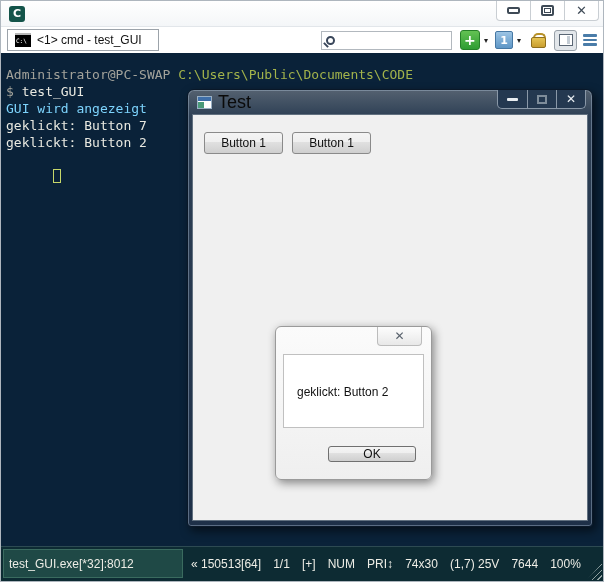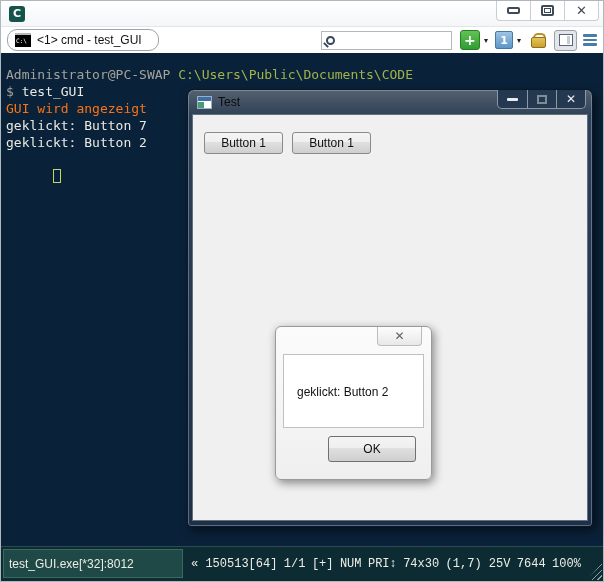--- a/index.html
+++ b/index.html
@@ -20,21 +20,21 @@
   .wc-btn:first-child { border-radius:0 0 0 4px; }
   .wc-btn:last-child { border-radius:0 0 4px 0; }
   .glyph-min { width:13px; height:7px; border:2px solid #3E4A56; border-radius:2px; }
   .glyph-max { width:13px; height:11px; border:2px solid #3E4A56; border-radius:2px; position:relative; }
   .glyph-max::after { content:""; position:absolute; inset:1px; border:1px solid #3E4A56; }
   .glyph-x { font:bold 13px/13px "DejaVu Sans",sans-serif; color:#3E4A56; }
 
   
   .tabbar { position:absolute; left:0; top:26px; width:100%; height:26px; background:#FFF;
     display:flex; align-items:center; padding:0 6px; }
-  .tab { height:22px; width:152px; border:1px solid #9CA3AA; border-radius:10px; background:#FFF;
+  .tab { height:22px; width:152px; border:1px solid #9CA3AA; border-radius:0; background:#FFF;
     display:flex; align-items:center; gap:6px; padding:0 7px; cursor:pointer; }
   .cmd-icon { width:16px; height:14px; background:#000; border-top:2px solid #B8B8B8;
     color:#FFF; font:6px/11px "DejaVu Sans Mono",monospace; text-align:left; padding-left:1px; }
   .tab-label { font-size:12px; color:#111; white-space:nowrap; }
   .search { margin-left:auto; width:131px; height:19px; border:1px solid #B2B8BE; background:#FFF;
     display:flex; align-items:center; padding:0 4px; cursor:text; }
   .search-ph { font:italic 12px "Liberation Serif",serif; color:#8C8C8C; flex:1; }
   .mag { width:9px; height:9px; border:2px solid #39465A; border-radius:50%; position:relative; margin-right:2px; }
   .mag::after { content:""; position:absolute; width:6px; height:2px; background:#39465A;
     left:-5px; bottom:-3px; transform:rotate(45deg); }
@@ -62,21 +62,21 @@
   .cursor { display:inline-block; width:8px; height:14px; border:1px solid #C6D76A; vertical-align:-2px; }
 
   
   .test-window { position:absolute; left:186px; top:88px; width:406px; height:438px; z-index:5;
     background:linear-gradient(#546170,#2E4055 26px,#1E3048); border:1px solid #0A1828;
     border-radius:7px 7px 4px 4px; box-shadow:inset 0 0 0 1px rgba(180,200,220,.4), 3px 4px 10px rgba(0,0,0,.55); }
   .test-titlebar { height:24px; display:flex; align-items:center; padding:0 9px; }
   .tw-icon { width:15px; height:13px; background:#FFF; border:1px solid #9AB0C4; position:relative; margin-right:6px; }
   .tw-icon .tb { position:absolute; left:0; right:0; top:0; height:4px; background:#3E6EA8; }
   .tw-icon .gr { position:absolute; left:0; bottom:0; width:6px; height:6px; background:#4A9A7A; }
-  .tw-title { font-size:12px; color:#0A0A0A; }
+  .tw-title { font-size:18px; color:#0A0A0A; }
   .tw-controls { position:absolute; right:6px; top:0; display:flex; background:#243850;
     border:1px solid #8A98A8; border-top:none; border-radius:0 0 5px 5px; overflow:hidden; }
   .tw-btn { width:29px; height:18px; display:flex; align-items:center; justify-content:center;
     border-left:1px solid #8A98A8; cursor:pointer; }
   .tw-btn:first-child { border-left:none; }
   .tw-min { width:11px; height:3px; background:#E8ECF0; border-radius:1px; }
   .tw-max { width:10px; height:9px; border:2px solid #7E8C9A; }
   .tw-x { font:bold 12px/12px "DejaVu Sans",sans-serif; color:#ECF0F4; }
   .test-client { position:absolute; left:4px; right:4px; top:24px; bottom:5px;
     background:#F0F0F0; border:1px solid #61707F; }
@@ -90,29 +90,29 @@
   .dialog { position:absolute; left:274px; top:325px; width:157px; height:154px; z-index:10;
     background:linear-gradient(#FBFBFB,#EFEFEF); border:1px solid #9A9A9A; border-radius:6px;
     box-shadow:2px 3px 10px rgba(0,0,0,.45); }
   .dlg-close { position:absolute; right:9px; top:0; width:45px; height:19px;
     background:linear-gradient(#FDFDFD,#E8E8E8); border:1px solid #BCBCBC; border-top:none;
     border-radius:0 0 4px 4px; display:flex; align-items:center; justify-content:center; cursor:pointer; }
   .dlg-close span { font:bold 12px/12px "DejaVu Sans",sans-serif; color:#57606B; }
   .dlg-content { position:absolute; left:7px; right:7px; top:27px; height:74px;
     background:#FFF; border:1px solid #C0C0C0; }
   .dlg-msg { position:absolute; left:13px; top:30px; font-size:12px; color:#111; }
-  .ok-btn { position:absolute; right:15px; bottom:17px; width:88px; height:26px; border-color:#707070; }
+  .ok-btn { position:absolute; right:15px; bottom:17px; width:88px; height:16px; border-color:#707070; }
 
   
   .statusbar { position:absolute; left:0; bottom:0; width:100%; height:35px;
     background:#0D2B33; border-top:1px solid #2D4A52; color:#EDEDE6; font-size:12px; }
   .status-left { position:absolute; left:2px; top:2px; bottom:3px; width:180px;
     background:#1F4946; border:1px solid #3A6B5F; display:flex; align-items:center; padding-left:5px; }
   .status-items { position:absolute; left:190px; right:22px; top:0; bottom:0;
-    display:flex; align-items:center; justify-content:space-between;font-family:Liberation Mono, monospace; }
+    display:flex; align-items:center; justify-content:space-between; }
   .grip { position:absolute; right:1px; bottom:1px; width:15px; height:17px;
     background:repeating-linear-gradient(135deg, transparent 0 3px, #8FA0A0 3px 4px);
     clip-path:polygon(100% 0, 100% 100%, 0 100%); cursor:nwse-resize; }
 </style>
 </head>
 <body>
 
 <div class="app">
 
   <div class="titlebar">
@@ -150,21 +150,21 @@
         <i></i>
         <i></i>
         <i></i>
       </span>
   </div>
 
   <div class="terminal">
     <div class="term-out">
         <div class="term-line"><span style="color: rgb(163, 163, 155);">Administrator@PC-SWAP</span><span style="color: rgb(233, 233, 225);"> </span><span style="color: rgb(162, 179, 75);">C:\Users\Public\Documents\CODE</span></div>
         <div class="term-line"><span style="color: rgb(163, 163, 155);">$ </span><span style="color: rgb(233, 233, 225);">test_GUI</span></div>
-        <div class="term-line"><span style="color: #f97316;">GUI wird angezeigt</span></div>
+        <div class="term-line"><span style="color: #7dd3fc;">GUI wird angezeigt</span></div>
         <div class="term-line"><span style="color: rgb(233, 233, 225);">geklickt: Button 7</span></div>
         <div class="term-line"><span style="color: rgb(233, 233, 225);">geklickt: Button 2</span></div>
       </div>
     <div class="term-line">
       <span class="cursor"></span></div>
   </div>
 
   <div class="test-window">
     <div class="test-titlebar">
       <span class="tw-icon">

